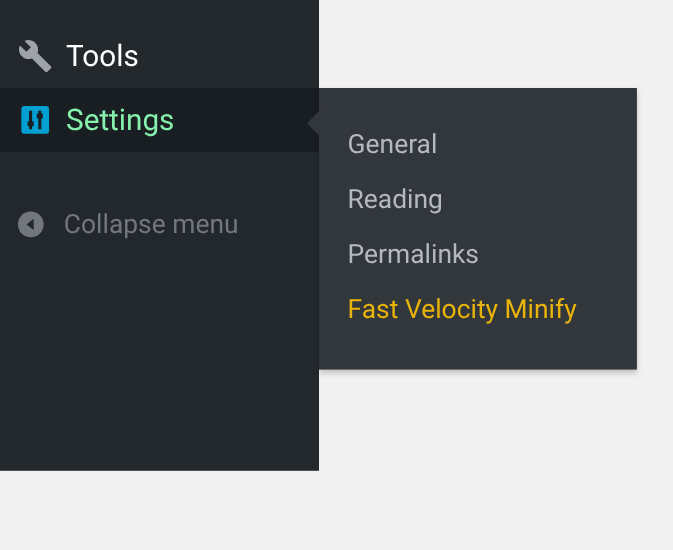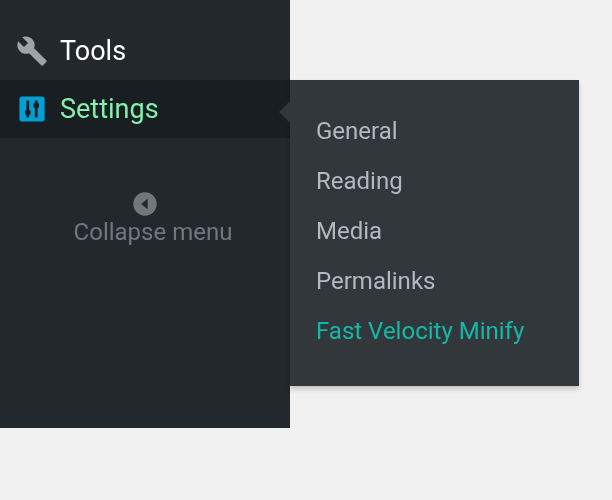--- a/index.html
+++ b/index.html
@@ -4,27 +4,27 @@
   <style>
     * { margin:0; padding:0; box-sizing:border-box; font-family:-apple-system,BlinkMacSystemFont,"Segoe UI",Roboto,Helvetica,Arial,sans-serif; }
     body { width:612px; height:500px; background:#f1f1f1; position:relative; overflow:hidden; }
     .sidebar { position:absolute; left:0; top:0; width:290px; height:428px; background:#23282d; }
     .menu-item { display:flex; align-items:center; height:58px; padding:0 14px; cursor:pointer; }
     .menu-item.active { background:#191e23; }
     .menu-item .icon { width:36px; height:36px; display:flex; align-items:center; justify-content:center; color:rgba(240,245,250,.6); }
     .menu-item.active .icon { color:#00a0d2; }
     .menu-item .lbl { font-size:27px; color:#fff; margin-left:10px; }
     .menu-item.active .lbl { color:#86efac; }
-    .collapse { display:flex; align-items:center; margin-top:24px; padding:0 14px; cursor:pointer;flex-direction:column; }
+    .collapse { display:flex; align-items:center; margin-top:24px; padding:0 14px; cursor:pointer; }
     .collapse .icon { width:28px; height:28px; display:flex; align-items:center; justify-content:center; }
     .collapse .lbl { font-size:24px; color:#72777c; margin-left:16px; }
     .submenu { position:absolute; top:80px; left:290px; width:289px; background:#32373c; padding:26px 0 30px 0; box-shadow:0 3px 5px rgba(0,0,0,.2); }
     .submenu::before { content:""; position:absolute; left:-11px; top:20px; width:0; height:0; border-top:12px solid transparent; border-bottom:12px solid transparent; border-right:12px solid #32373c; }
     .sub-item { padding:11px 26px; font-size:24px; color:#b4b9be; cursor:pointer; }
-    .sub-item.active { color:#14b8a6; }
+    .sub-item.active { color:#eab308; }
     .spacer { height:28px; }
   </style>
 </head>
 <body>
 
 <div class="sidebar">
 
   <div class="menu-item" style="margin-top:22px;">
     <span class="icon">
       <svg width="32" height="32" viewBox="0 0 24 24" fill="currentColor">
@@ -58,16 +58,15 @@
         </svg>
     </span>
     <span class="lbl">Collapse menu</span>
   </div>
 
 </div>
 
 <div class="submenu">
   <div class="sub-item">General</div>
   <div class="sub-item">Reading</div>
-  <div class="sub-item">Media</div>
   <div class="sub-item">Permalinks</div>
   <div class="sub-item active">Fast Velocity Minify</div>
 </div>
 
 </body></html>

